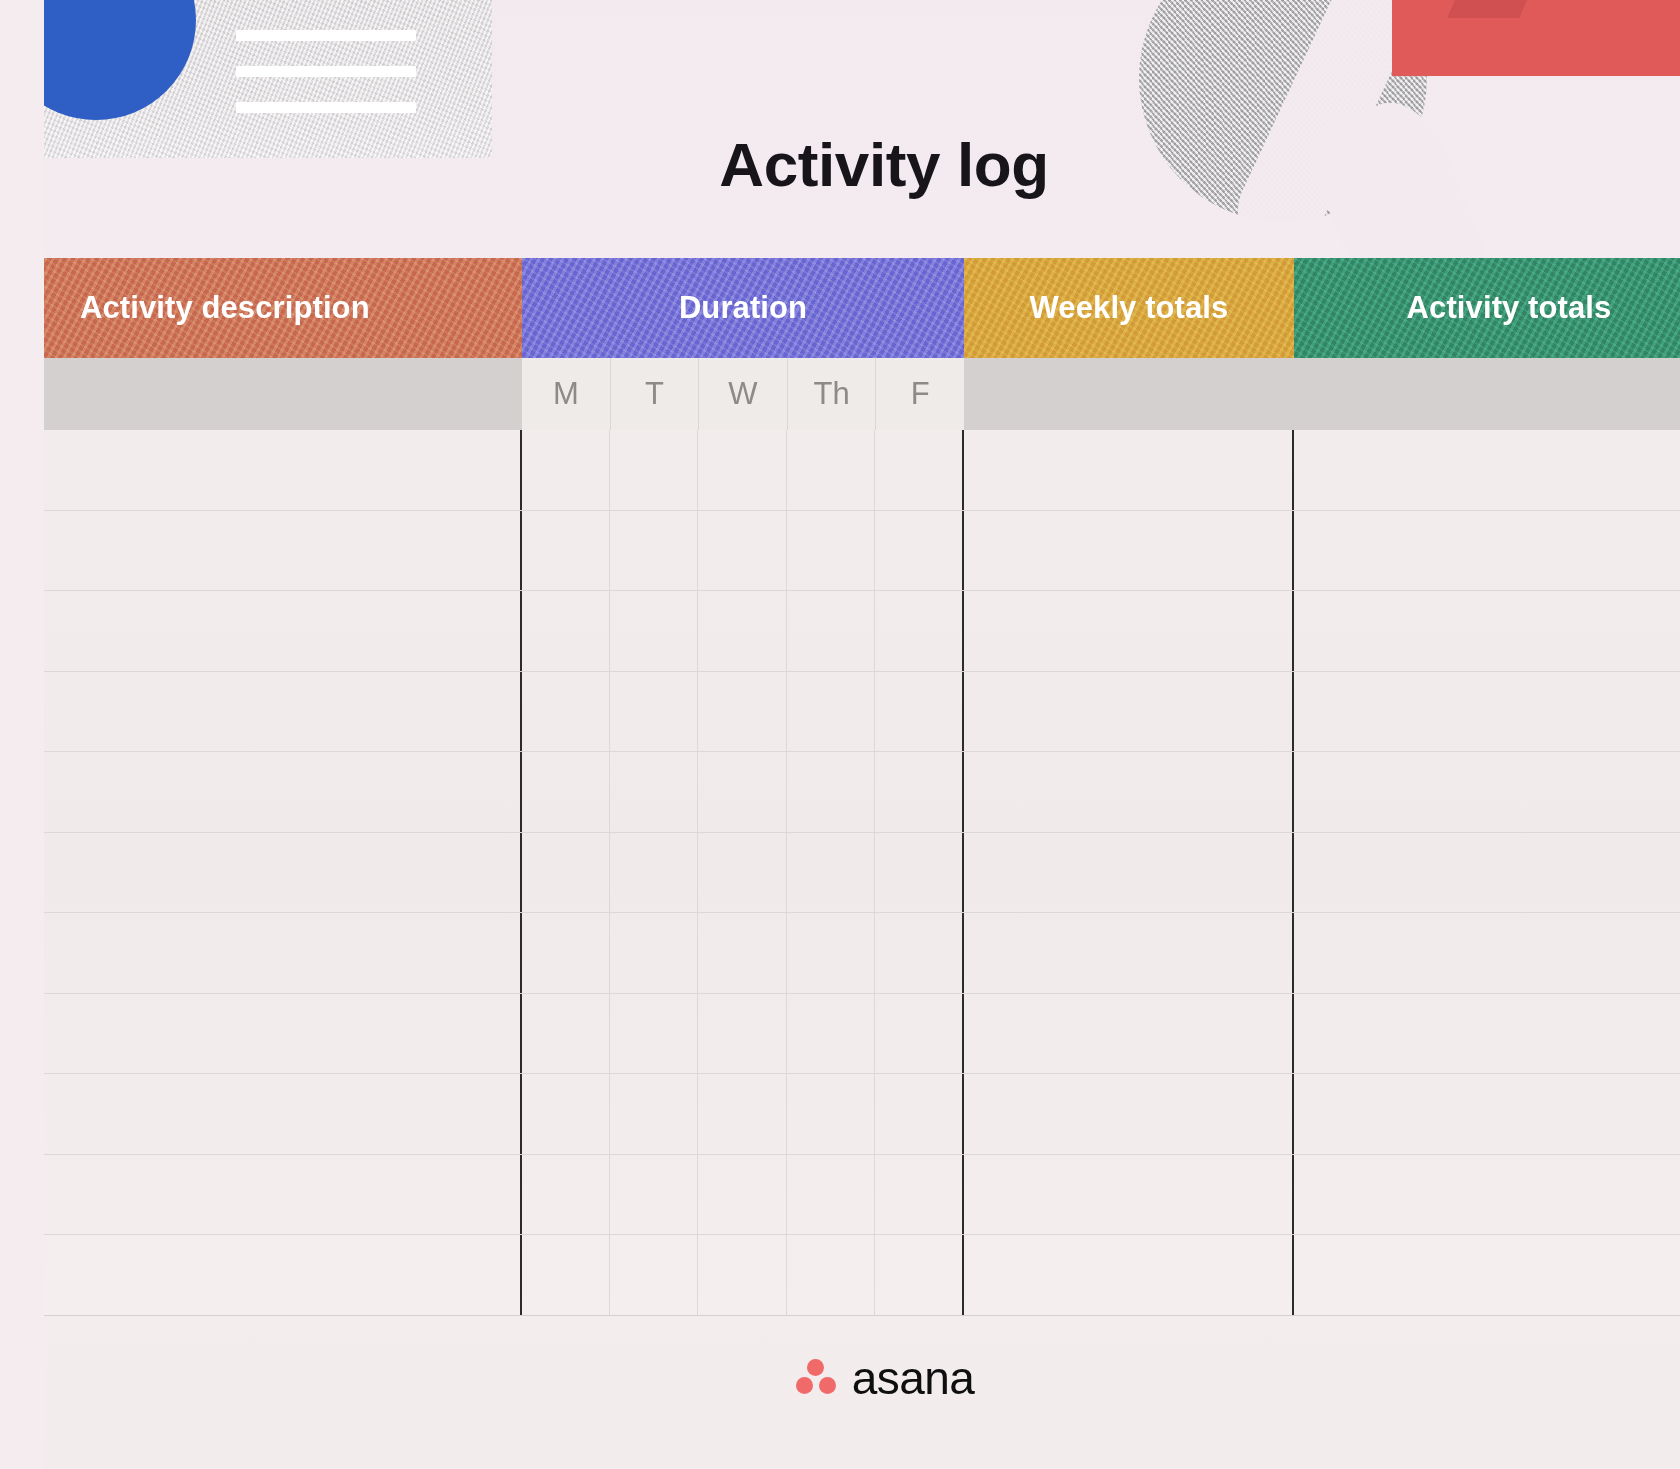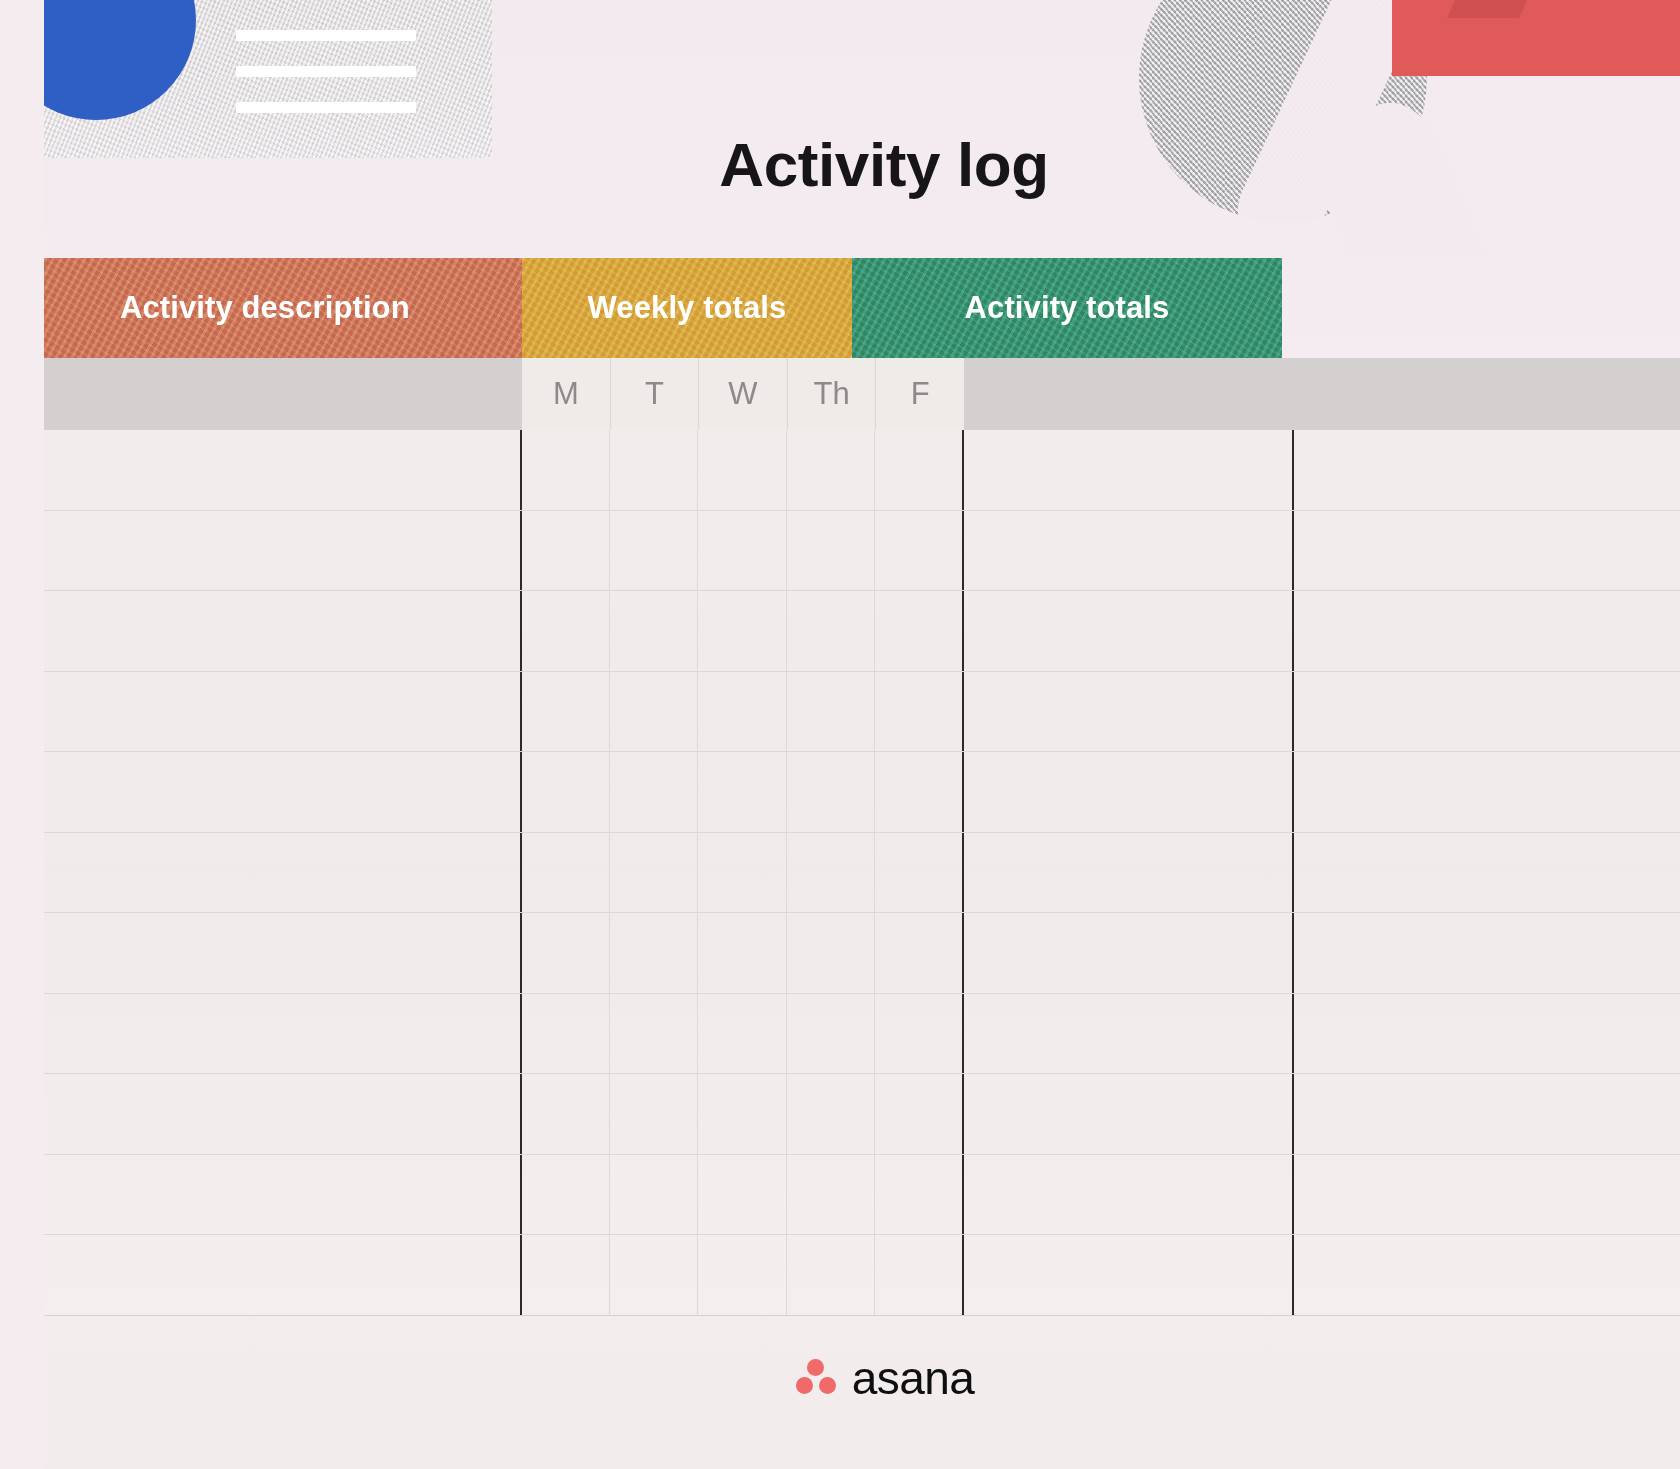--- a/index.html
+++ b/index.html
@@ -144,21 +144,21 @@
     position: absolute;
     inset: 0;
     background:
       repeating-linear-gradient(118deg, rgba(255,255,255,.16) 0 3px, rgba(0,0,0,.07) 3px 7px),
       repeating-linear-gradient(32deg, rgba(255,255,255,.10) 0 2px, rgba(0,0,0,.05) 2px 6px);
     pointer-events: none;
     mix-blend-mode: overlay;
   }
   .head-cell > span { position: relative; z-index: 2; }
 
-  .hc-activity { width: 478px; background: #cd7559; padding-left: 76px; }
+  .hc-activity { width: 478px; background: #cd7559; padding-left: 36px; }
   .hc-duration { width: 442px; background: #7572d6; justify-content: center; }
   .hc-weekly   { width: 330px; background: #d8a53f; justify-content: center; }
   .hc-monthly  { width: 430px; background: #39916f; justify-content: center; }
 
   .sub-row {
     display: flex;
     height: 72px;
     background: #d4d0cf;
   }
   .sub-blank-left  { width: 478px; }
@@ -248,20 +248,23 @@
   </div>
 
   <h1 class="title">Activity log</h1>
 
   <div class="sheet">
 
     <div class="head-row">
       <div class="head-cell hc-activity">
         <span>Activity description</span>
       </div>
+      <div class="head-cell hc-duration">
+        <span>Duration</span>
+      </div>
       <div class="head-cell hc-weekly">
         <span>Weekly totals</span>
       </div>
       <div class="head-cell hc-monthly">
         <span>Activity totals</span>
       </div>
     </div>
 
     <div class="sub-row">
       <div class="sub-blank-left"></div>

